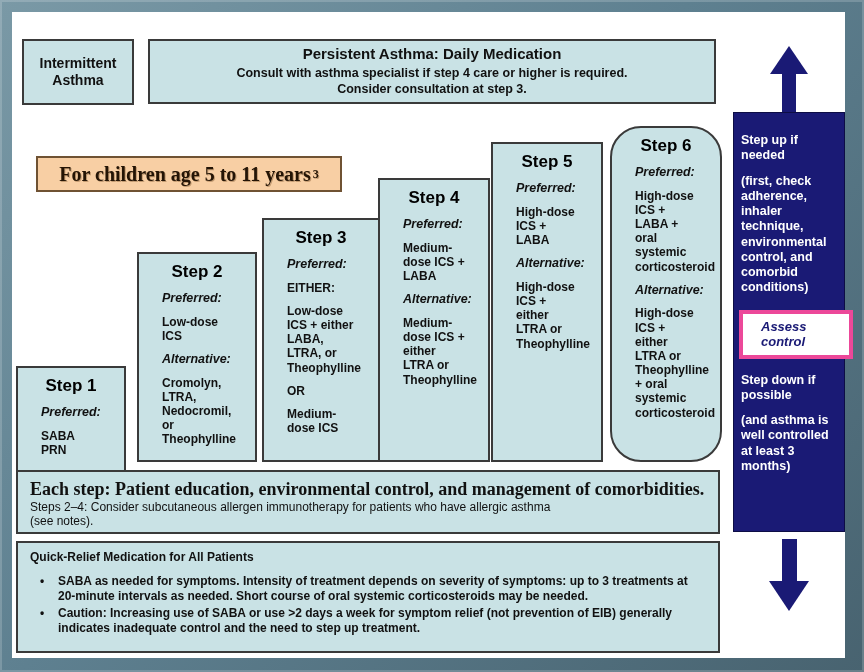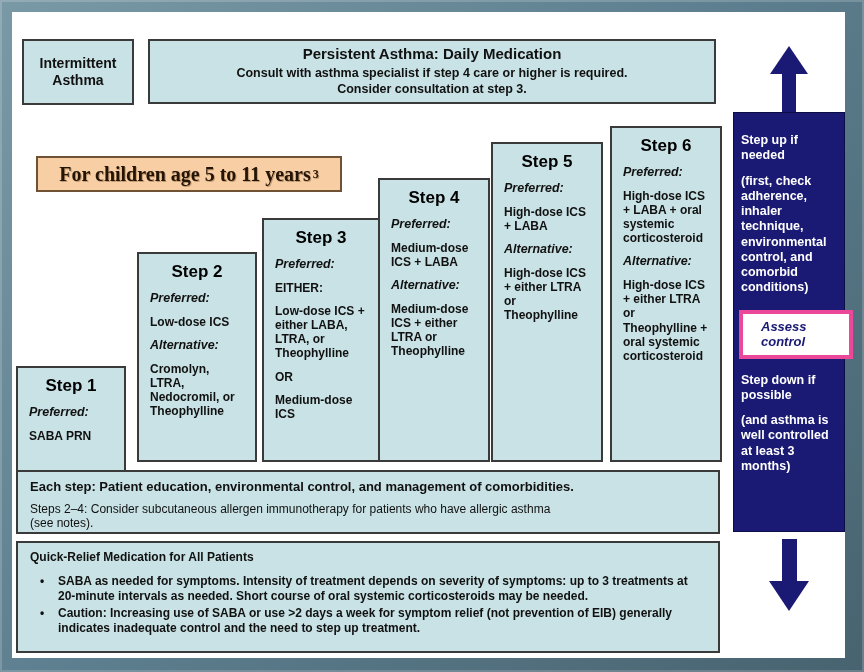--- a/index.html
+++ b/index.html
@@ -34,34 +34,34 @@
     background:var(--peach_fill,#f8cfa4);border:2px solid var(--peach_border,#6f5233);
     display:flex;align-items:center;justify-content:center;
     font-family:"Liberation Serif","DejaVu Serif",serif;
     font-weight:bold;font-size:20px;color:#241405;
     text-shadow:1px 1px 0 rgba(130,90,50,0.45);
   }
   .age-banner sup{font-size:12px;margin-left:2px;}
   
   .step{color:#111;}
   .step-title{text-align:center;font-weight:bold;font-size:17px;margin-top:8px;color:#000;}
-  .step-body{padding:0 11px;}
+  .step-body{padding:0 23px;}
   .para{margin:9px 0;font-size:12px;line-height:1.18;}
   .para.label{font-weight:bold;font-style:italic;font-size:12.5px;}
   .para.body{font-weight:bold;}
   .s1{left:4px;top:306px;width:110px;height:144px;margin-top:48px;}
   .s2{left:125px;top:240px;width:120px;height:210px;}
   .s3{left:250px;top:206px;width:118px;height:244px;}
   .s4{left:366px;top:166px;width:112px;height:284px;}
   .s5{left:479px;top:130px;width:112px;height:320px;}
-  .s6{left:598px;top:114px;width:112px;height:336px;}
+  .s6{left:598px;top:114px;width:112px;height:336px;border-radius:31px;}
   
   .each-step{left:4px;top:458px;width:704px;height:64px;padding:7px 12px;color:#111;}
-  .each-step .line1{font-weight:bold;font-size:13px;}
-  .each-step .line2{font-size:12px;margin-top:8px;line-height:1.2;}
+  .each-step .line1{font-weight:bold;font-size:18px;font-family:Liberation Serif, serif;}
+  .each-step .line2{font-size:12px;line-height:1.2;}
   .each-step .line3{font-size:12px;line-height:1.2;}
   .quick{left:4px;top:529px;width:704px;height:112px;padding:7px 12px;color:#111;}
   .quick .q-title{font-weight:bold;font-size:12px;margin-bottom:10px;}
   .bullet{position:relative;padding-left:28px;font-size:12px;font-weight:bold;line-height:1.25;margin-bottom:2px;}
   .bullet::before{content:"\2022";position:absolute;left:10px;top:0;}
   
   .sidebar{
     position:absolute;left:721px;top:100px;width:112px;height:420px;box-sizing:border-box;
     background:var(--navy,#1a1a75);border:1px solid #0d0d45;
     color:#fff;text-align:left;padding:10px 5px;

